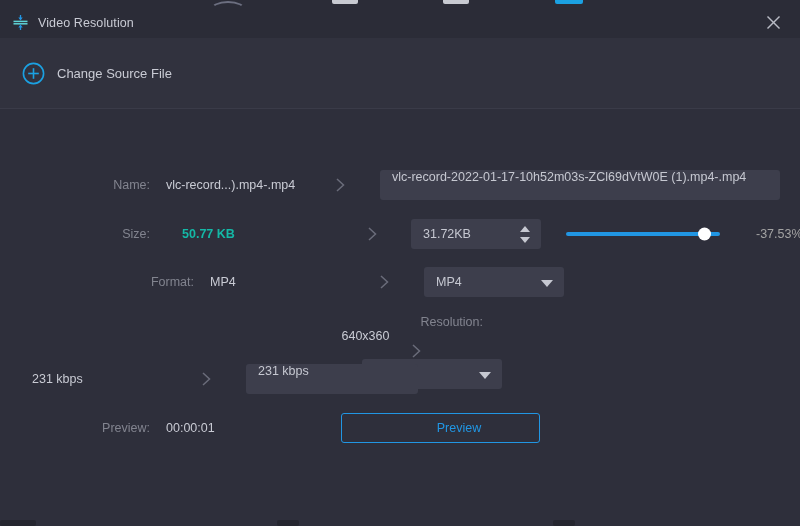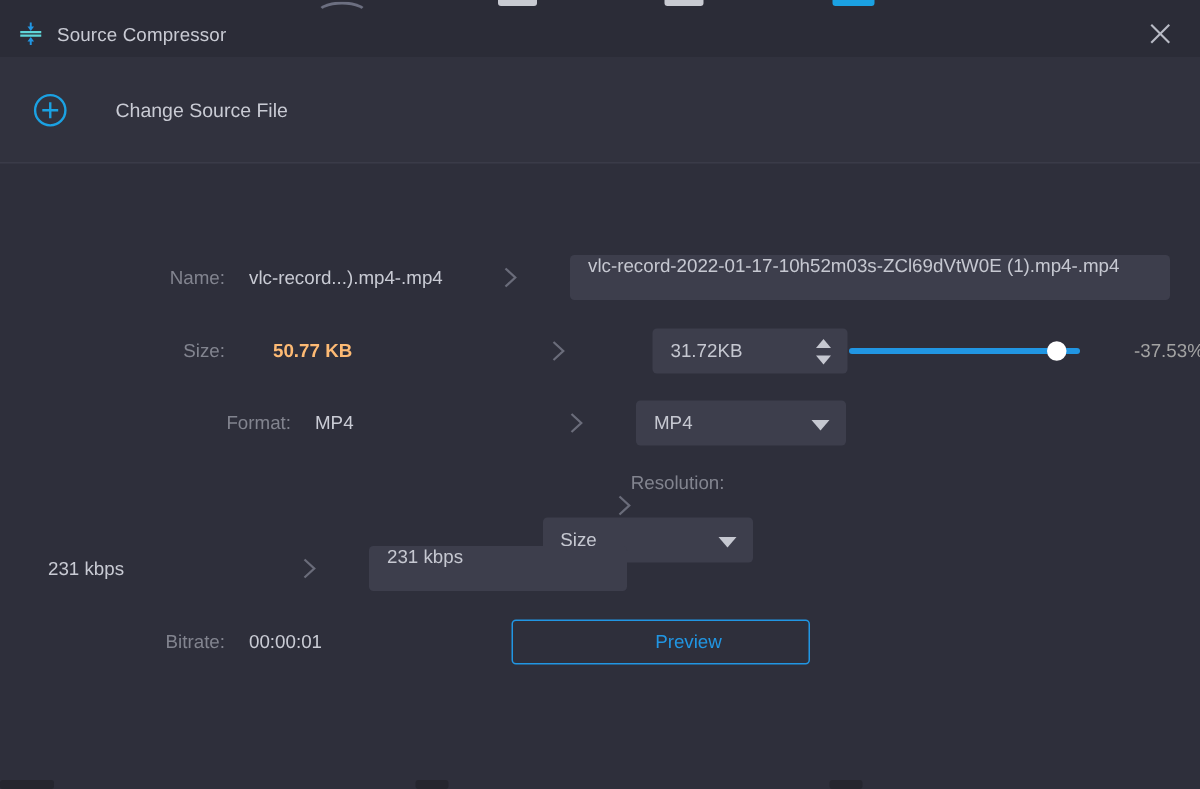--- a/index.html
+++ b/index.html
@@ -89,21 +89,20 @@
     background: #31323e;
     border-bottom: 1px solid #3a3b48;
     display: flex;
     align-items: center;
   }
   #change-source {
     display: flex;
     align-items: center;
     margin-left: 22px;
     cursor: pointer;
-    gap: 20px;
   }
   #plus-icon {
     width: 23px; height: 23px;
     flex: 0 0 auto;
   }
   #change-source-label {
     margin-left: 12px;
     font-size: 13px;
     color: #c9cbd4;
   }
@@ -142,21 +141,21 @@
   }
   .row-value {
     margin-left: 16px;
     font-size: 12.5px;
     color: #c9cbd4;
     flex: 0 0 auto;
     width: 165px;
     white-space: nowrap;
     overflow: hidden;
   }
-  .row-value.accent { color: #fdba74; font-weight: bold; }
+  .row-value.accent { color: #14b8a6; font-weight: bold; }
 
   .chevron {
     width: 18px;
     flex: 0 0 auto;
     display: flex;
     align-items: center;
     justify-content: center;
     color: #6a6c7a;
   }
 
@@ -173,21 +172,21 @@
     font-size: 12.5px;
     padding: 0 12px;
     display: flex;
     align-items: flex-start;
   }
   #name-field   { width: 400px; }
   #bitrate-field{ width: 172px; }
 
   
   #size-stepper {
-    margin-left: 38px;
+    margin-left: 14px;
     position: relative;
     width: 130px; height: 30px;
     background: #3d3e4c;
     border-radius: 3px;
     display: flex;
     align-items: center;
     flex: 0 0 auto;
   }
   #size-stepper .val {
     padding-left: 12px;
@@ -319,21 +318,21 @@
   <span id="app-icon">
     <svg width="17" height="17" viewBox="0 0 17 17">
       <line x1="8.5" y1="1" x2="8.5" y2="5.2" stroke="#2196e3" stroke-width="1.3"></line>
       <polygon points="8.5,6.6 6.3,3.6 10.7,3.6" fill="#2196e3"></polygon>
       <line x1="1.5" y1="7.4" x2="15.5" y2="7.4" stroke="#5fd5d8" stroke-width="1.5"></line>
       <line x1="1.5" y1="9.8" x2="15.5" y2="9.8" stroke="#5fd5d8" stroke-width="1.5"></line>
       <polygon points="8.5,10.6 6.3,13.6 10.7,13.6" fill="#2196e3"></polygon>
       <line x1="8.5" y1="12.2" x2="8.5" y2="16" stroke="#2196e3" stroke-width="1.3"></line>
     </svg>
   </span>
-  <span id="app-title">Source Compressor</span>
+  <span id="app-title">Video Resolution</span>
   <div id="close-button">
     <span>
       <svg width="15" height="15" viewBox="0 0 15 15">
         <line x1="1.5" y1="1.5" x2="13.5" y2="13.5" stroke="#b9bbc5" stroke-width="1.4"></line>
         <line x1="13.5" y1="1.5" x2="1.5" y2="13.5" stroke="#b9bbc5" stroke-width="1.4"></line>
       </svg>
     </span>
   </div>
 </div>
 
@@ -397,20 +396,21 @@
         </svg>
     </span>
     <div class="select">
       <span class="val">MP4</span>
       <span class="caret"></span>
     </div>
   </div>
 
   <div class="row" id="row-resolution">
     <span class="row-label">Resolution:</span>
+    <span class="row-value">640x360</span>
     <span class="chevron">
       <svg width="11" height="16" viewBox="0 0 11 16">
           <polyline points="2,2 8.5,8 2,14" fill="none" stroke="#6a6c7a" stroke-width="1.5"></polyline>
         </svg>
     </span>
     <div class="select">
       <span class="val">Size</span>
       <span class="caret"></span>
     </div>
   </div>
@@ -421,21 +421,21 @@
       <svg width="11" height="16" viewBox="0 0 11 16">
           <polyline points="2,2 8.5,8 2,14" fill="none" stroke="#6a6c7a" stroke-width="1.5"></polyline>
         </svg>
     </span>
     <div class="field" id="bitrate-field">
       <span>231 kbps</span>
     </div>
   </div>
 
   <div class="row" id="row-duration">
-    <span class="row-label">Bitrate:</span>
+    <span class="row-label">Preview:</span>
     <span class="row-value">00:00:01</span>
     <div id="preview-button">
       <span>Preview</span>
     </div>
   </div>
 
 </div>
 
 <div id="bottom-strip">
   <div class="bottom-chunk" style="left:0px;  width:36px;"></div>

